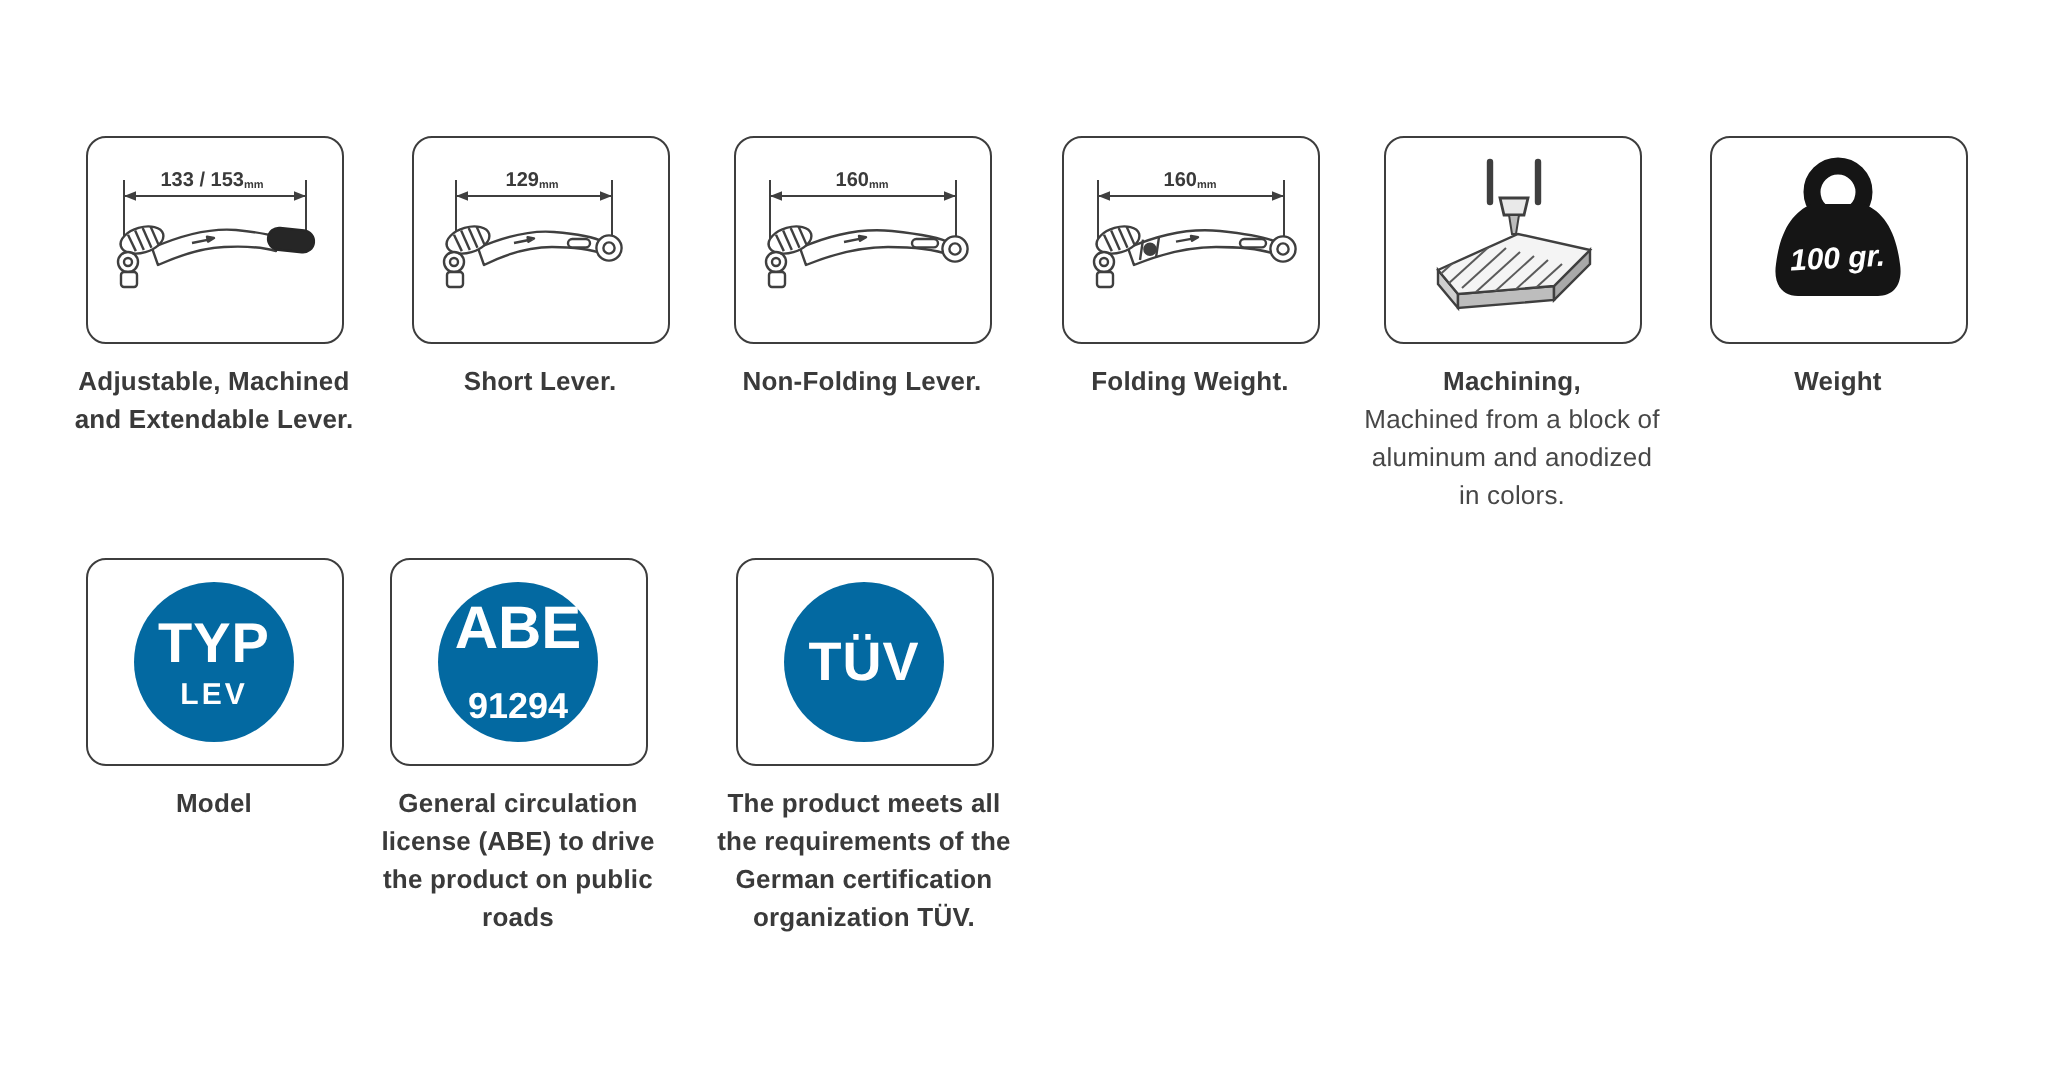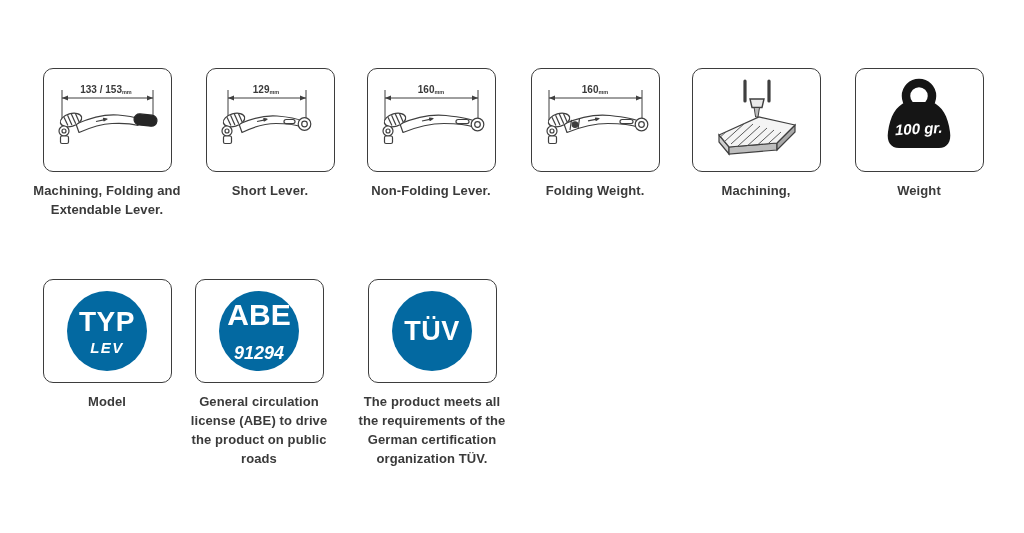--- a/index.html
+++ b/index.html
@@ -46,21 +46,21 @@
     font-family:"Liberation Sans", sans-serif;
   }
 
   .badge-circle {
     width:80px; height:80px; border-radius:50%;
     background:#0369a1; color:#ffffff; margin:0 auto;
     display:flex; flex-direction:column; align-items:center; justify-content:center;
     font-weight:bold; line-height:1;
   }
   .badge-top { font-size:28px; letter-spacing:0.5px; }
-  .badge-bottom { font-size:15px; margin-top:4px; letter-spacing:1.5px;font-style:italic; }
+  .badge-bottom { font-size:15px; margin-top:4px; letter-spacing:1.5px; }
   .badge-abe .badge-top { font-size:30px; letter-spacing:0; }
   .badge-abe .badge-bottom { font-size:18px; margin-top:14px; letter-spacing:0; }
   .badge-tuv .badge-top { font-size:27px; letter-spacing:0.5px; }
 </style>
 </head>
 <body>
 
 <div class="canvas">
 
   <div class="cell" style="left:24px; top:68px;">
@@ -85,21 +85,21 @@
             <line x1="27" y1="40.8" x2="28.3" y2="50.5"></line>
           </g>
           <circle cx="14" cy="57" r="5"></circle>
           <circle cx="14" cy="57" r="2"></circle>
           <rect x="10.5" y="62" width="8" height="7.5" rx="1.5"></rect>
           <path d="M46,47.5 l9,-1.8" fill="none"></path>
           <polygon class="dot" points="57,45 53.5,44.4 54,46.8"></polygon>
         </g>
       </svg>
     </div>
-    <div class="caption">Machining, Folding and Extendable Lever.</div>
+    <div class="caption">Adjustable, Machined and Extendable Lever.</div>
   </div>
 
   <div class="cell" style="left:187px; top:68px;">
     <div class="icon-box">
       <svg viewBox="0 0 115 92">
         <g class="dim">
           <line x1="15" y1="24" x2="93" y2="24"></line>
           <polygon points="15,24 21,21.6 21,26.4"></polygon>
           <polygon points="93,24 87,21.6 87,26.4"></polygon>
           <line x1="15" y1="16" x2="15" y2="47"></line>
@@ -227,20 +227,21 @@
             <line x1="46" y1="74" x2="68" y2="54"></line>
             <line x1="53" y1="76" x2="75" y2="56"></line>
             <line x1="60" y1="78" x2="82" y2="58"></line>
             <line x1="67" y1="80" x2="89" y2="60"></line>
           </g>
         </g>
       </svg>
     </div>
     <div class="caption">
       <span>Machining,</span>
+      <span class="cap-desc">Machined from a block of aluminum and anodized in colors.</span>
     </div>
   </div>
 
   <div class="cell" style="left:836px; top:68px;">
     <div class="icon-box">
       <svg viewBox="0 0 115 92">
         <circle cx="57" cy="22" r="13" fill="none" stroke="#151515" stroke-width="8.5"></circle>
         <path d="M44,28 h26 c10,4 16,14 18,30 c1.5,10 -3,16 -11,16 h-40 c-8,0 -12.5,-6 -11,-16 c2,-16 8,-26 18,-30 Z" fill="#151515"></path>
         <text x="57" y="60" text-anchor="middle" class="weight-text" transform="rotate(-3 57 60)">100 gr.</text>
       </svg>

